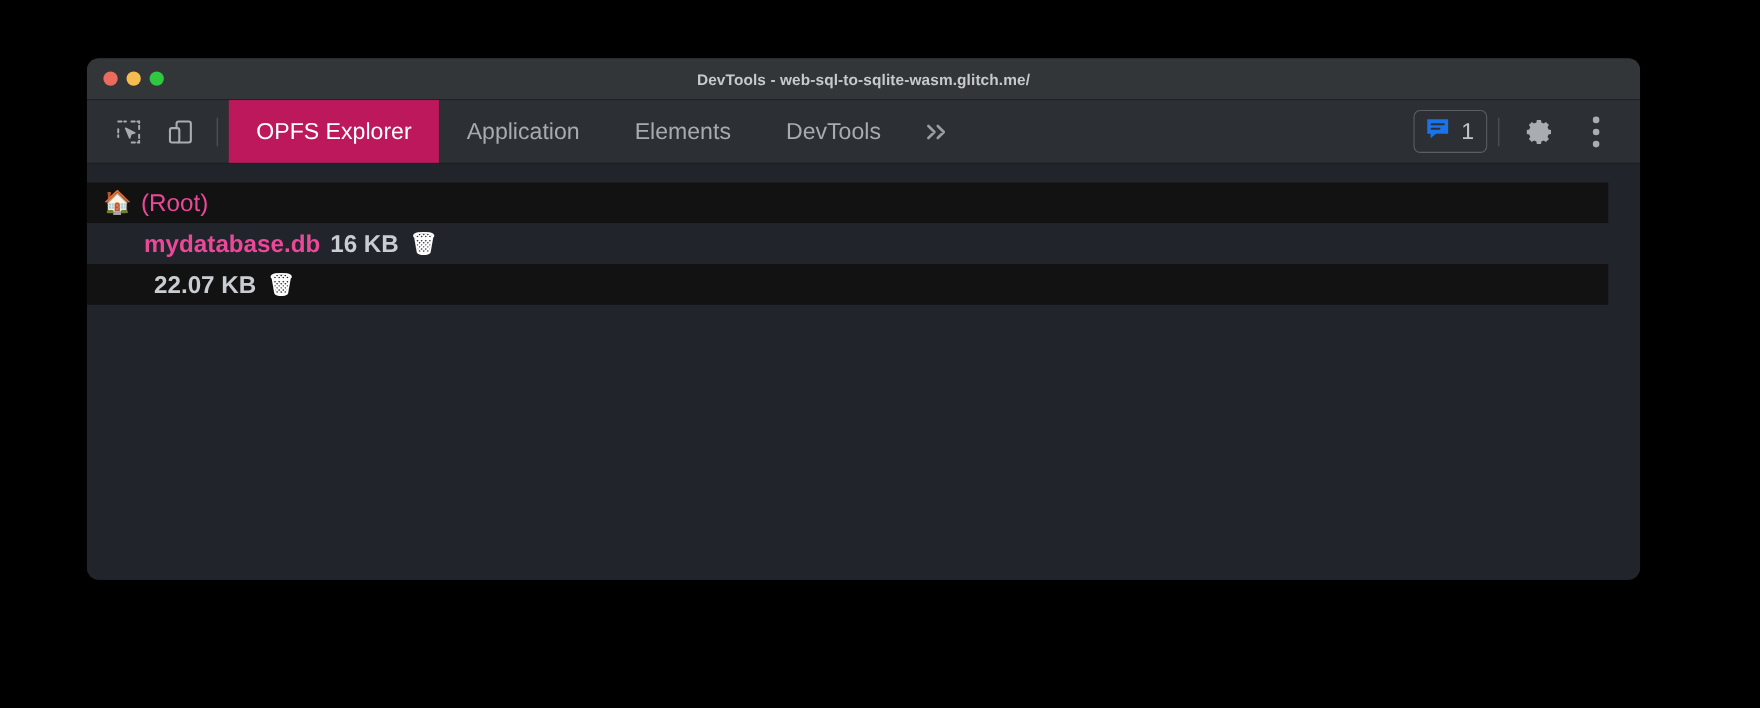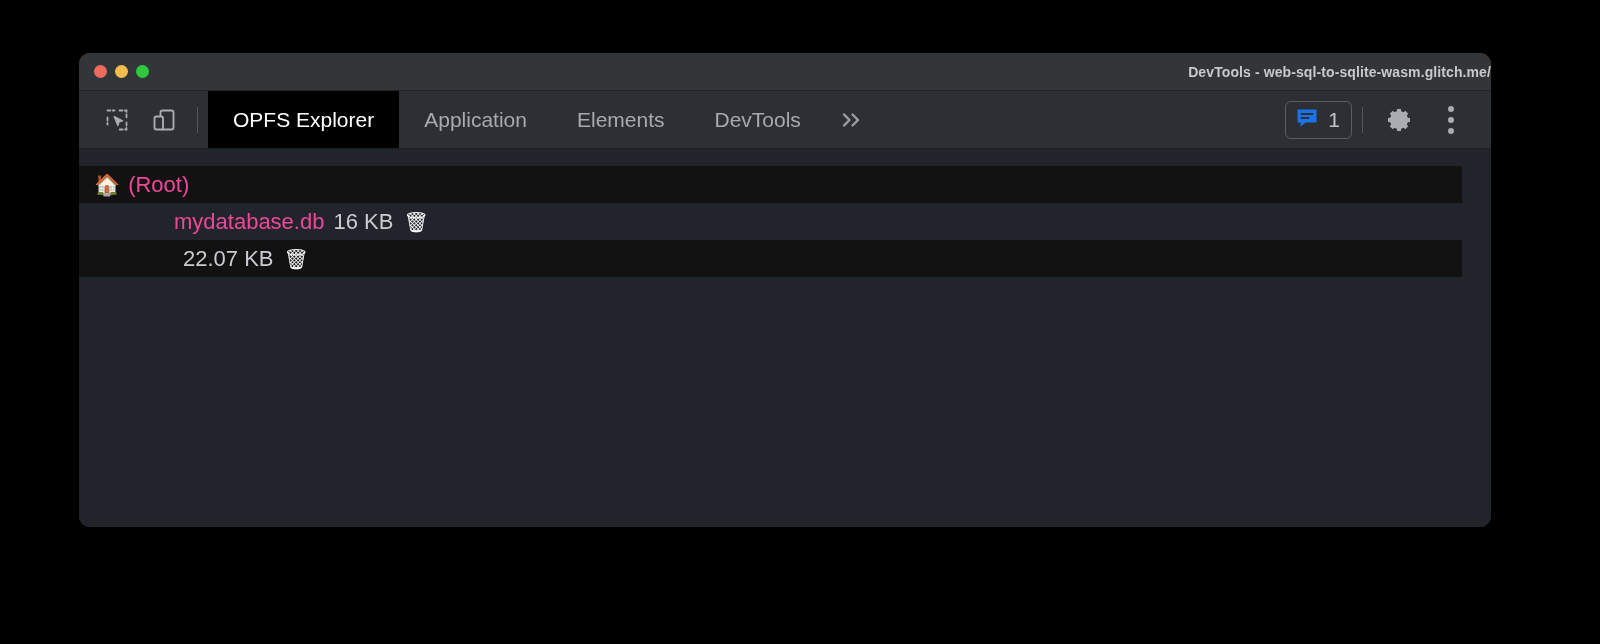--- a/index.html
+++ b/index.html
@@ -63,21 +63,21 @@
     height: 13px;
     border-radius: 50%;
     display: block;
   }
   .tl-close  { background: #ed6a5e; }
   .tl-min    { background: #f5bd4f; }
   .tl-max    { background: #2fc840; }
 
   #window-title {
     width: 100%;
-    text-align: right;
+    text-align: center;
     font-size: 14px;
     font-weight: bold;
     color: #c7c9cb;
     letter-spacing: 0.1px;
     user-select: none;
   }
 
   
   #tab-bar {
     position: relative;
@@ -115,21 +115,21 @@
     display: flex;
     align-items: center;
     padding: 0 25px;
     font-size: 21px;
     color: #a7abaf;
     cursor: pointer;
     user-select: none;
     white-space: nowrap;
   }
   .tab.active {
-    background: #000000;
+    background: #be185d;
     color: #ffffff;
   }
 
   #overflow-btn {
     display: flex;
     align-items: center;
     justify-content: center;
     width: 52px;
     cursor: pointer;
     color: #9a9ea2;
@@ -200,21 +200,21 @@
     font-size: 22px;
     color: #ffffff;
     white-space: nowrap;
     cursor: pointer;
     user-select: none;
   }
   .tree-row.stripe-dark  { background: #121212; }
   .tree-row.stripe-light { background: #21242b; }
 
   .tree-row.depth-0 { padding-left: 15px; }
-  .tree-row.depth-1 { padding-left: 95px; }
+  .tree-row.depth-1 { padding-left: 52px; font-weight: bold; }
 
   .row-emoji {
     font-size: 21px;
     margin-right: 8px;
     line-height: 1;
   }
   .row-name {
     color: #ec4899;
   }
   .row-size {

